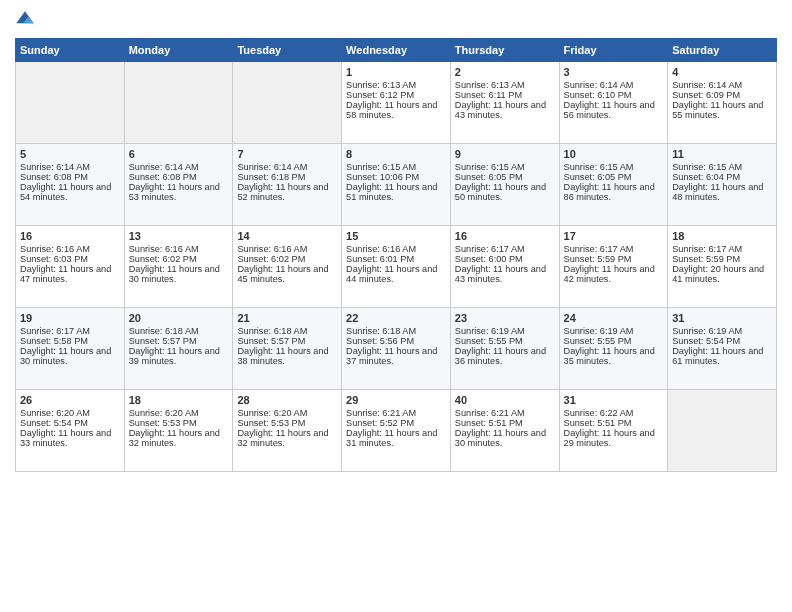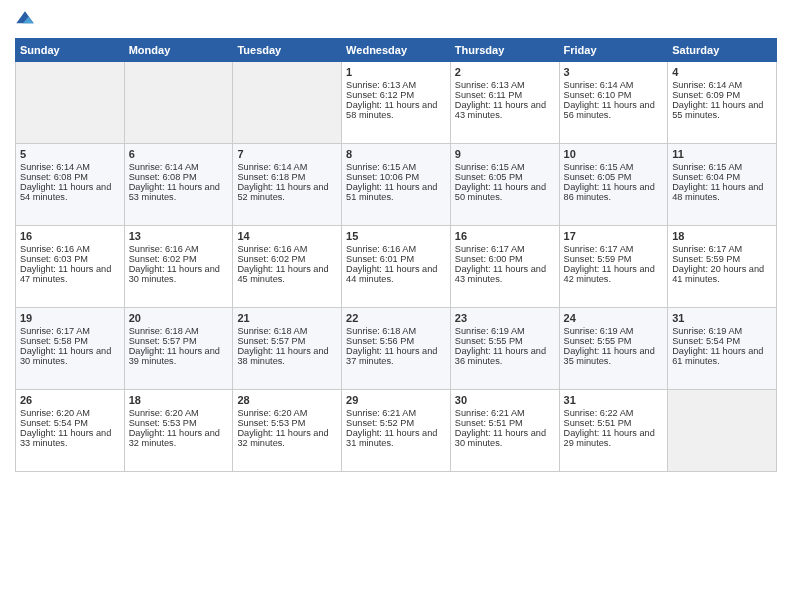--- a/index.html
+++ b/index.html
@@ -302,21 +302,21 @@
             <div>Sunset: 5:53 PM</div>
             <div>Daylight: 11 hours and 32 minutes.</div>
           </td>
           <td>
             <span class="day-number">29</span>
             <div>Sunrise: 6:21 AM</div>
             <div>Sunset: 5:52 PM</div>
             <div>Daylight: 11 hours and 31 minutes.</div>
           </td>
           <td>
-            <span class="day-number">30</span>
+            <span class="day-number">40</span>
             <div>Sunrise: 6:21 AM</div>
             <div>Sunset: 5:51 PM</div>
             <div>Daylight: 11 hours and 30 minutes.</div>
           </td>
           <td>
             <span class="day-number">31</span>
             <div>Sunrise: 6:22 AM</div>
             <div>Sunset: 5:51 PM</div>
             <div>Daylight: 11 hours and 29 minutes.</div>
           </td>

